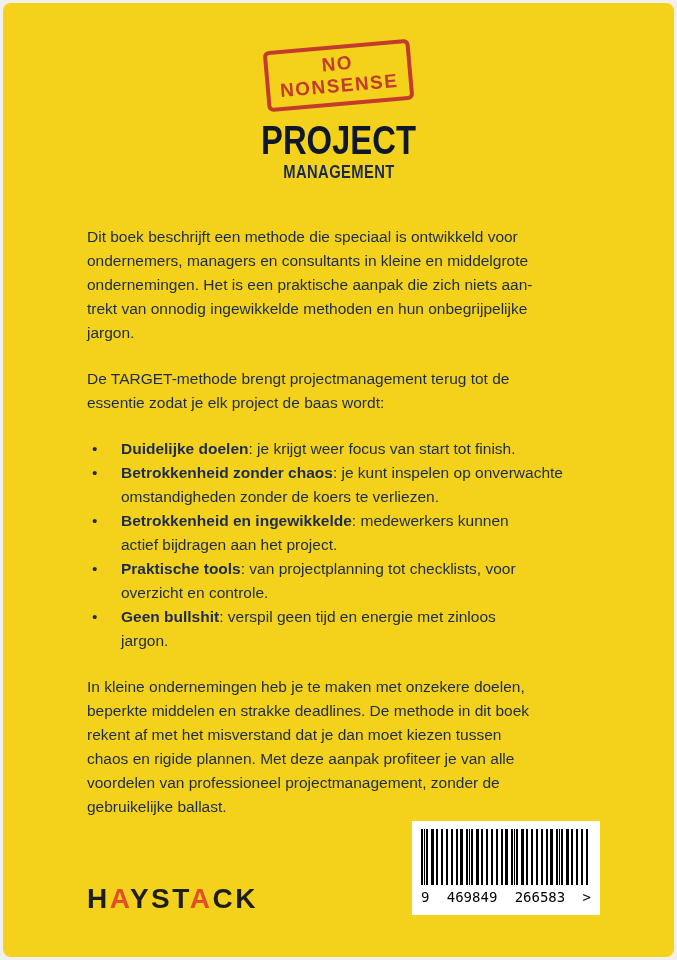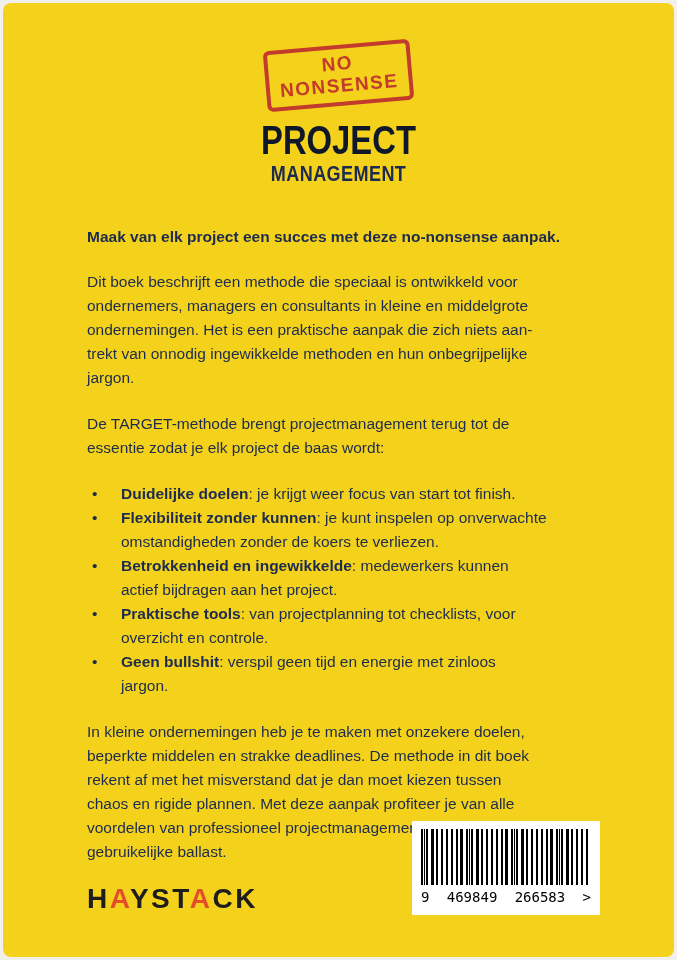--- a/index.html
+++ b/index.html
@@ -26,21 +26,21 @@
   }
   .stamp-line{ font-weight:bold; font-size:19px; letter-spacing:1.5px; }
   .title-line1{
     margin-top:14px;
     font-size:40px; font-weight:bold; color:#0f172a;
     line-height:1.0; letter-spacing:0px;
   }
   .title-line1 > span, .title-line2 > span{ display:inline-block; transform:scaleX(0.82); transform-origin:center; }
   .title-line2{
     margin-top:3px;
-    font-size:22px; font-weight:bold; color:#1B2A4E;
+    font-size:18px; font-weight:bold; color:#1B2A4E;
     line-height:1.0; letter-spacing:0.5px;
   }
   
   .content{
     position:absolute; left:84px; top:222px; width:522px;
     font-size:15.5px; line-height:24px; color:#1C2B4E;
   }
   .headline{ font-weight:bold; margin:0 0 21px 0; white-space:pre-line; }
   .para{ margin:0 0 22px 0; white-space:pre-line; }
   .para.last{ margin-bottom:8px; }
@@ -84,39 +84,38 @@
   <div class="logo-block">
     <div class="stamp">
       <div class="stamp-line">NO</div>
       <div class="stamp-line">NONSENSE</div>
     </div>
     <div class="title-line1"><span>PROJECT</span></div>
     <div class="title-line2"><span>MANAGEMENT</span></div>
   </div>
 
   <div class="content">
-    <p class="headline">Maak van elk project een succes met deze no-nonsense aanpak.</p>
 
     <p class="para">Dit boek beschrijft een methode die speciaal is ontwikkeld voor
 ondernemers, managers en consultants in kleine en middelgrote
 ondernemingen. Het is een praktische aanpak die zich niets aan-
 trekt van onnodig ingewikkelde methoden en hun onbegrijpelijke
 jargon.</p>
 
     <p class="para">De TARGET-methode brengt projectmanagement terug tot de
 essentie zodat je elk project de baas wordt:</p>
 
     <ul class="bullets">
       <li>
         <span class="bullet-marker">•</span>
         <span class="bullet-text"><span class="bullet-lead">Duidelijke doelen</span><span>: je krijgt weer focus van start tot finish.</span></span>
       </li>
       <li>
         <span class="bullet-marker">•</span>
-        <span class="bullet-text"><span class="bullet-lead">Flexibiliteit zonder kunnen</span><span>: je kunt inspelen op onverwachte
+        <span class="bullet-text"><span class="bullet-lead">Betrokkenheid zonder chaos</span><span>: je kunt inspelen op onverwachte
 omstandigheden zonder de koers te verliezen.</span></span>
       </li>
       <li>
         <span class="bullet-marker">•</span>
         <span class="bullet-text"><span class="bullet-lead">Betrokkenheid en ingewikkelde</span><span>: medewerkers kunnen
 actief bijdragen aan het project.</span></span>
       </li>
       <li>
         <span class="bullet-marker">•</span>
         <span class="bullet-text"><span class="bullet-lead">Praktische tools</span><span>: van projectplanning tot checklists, voor

